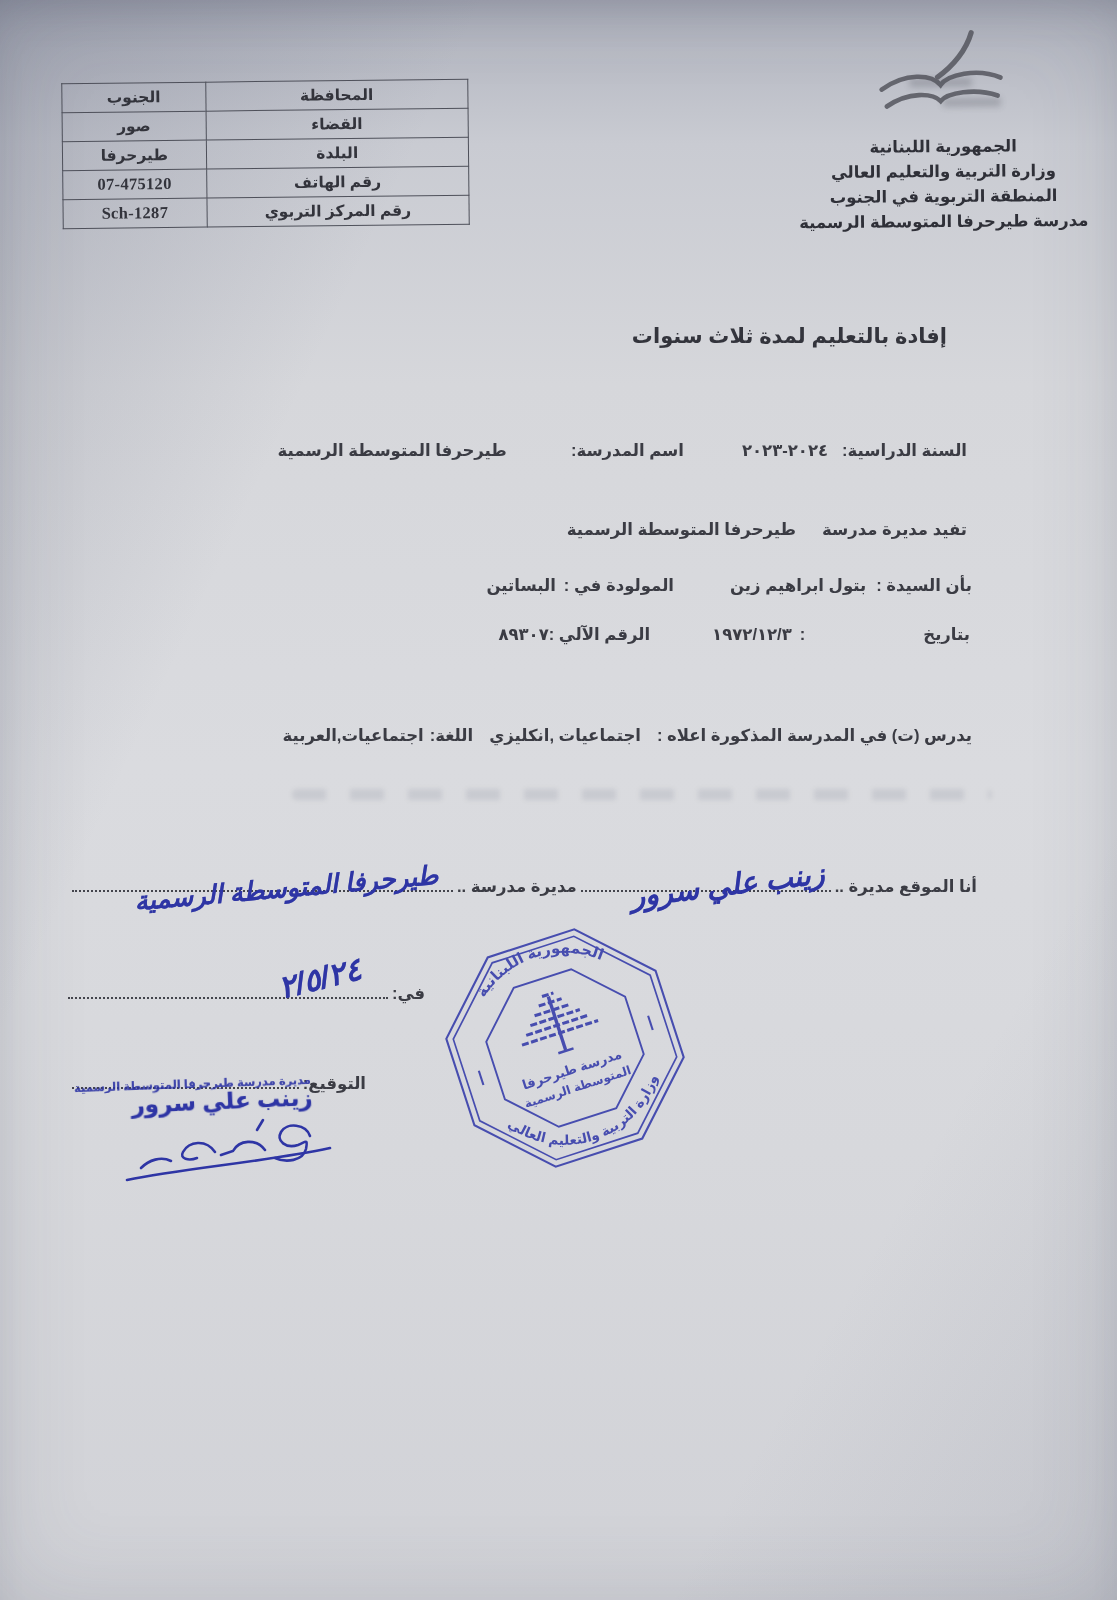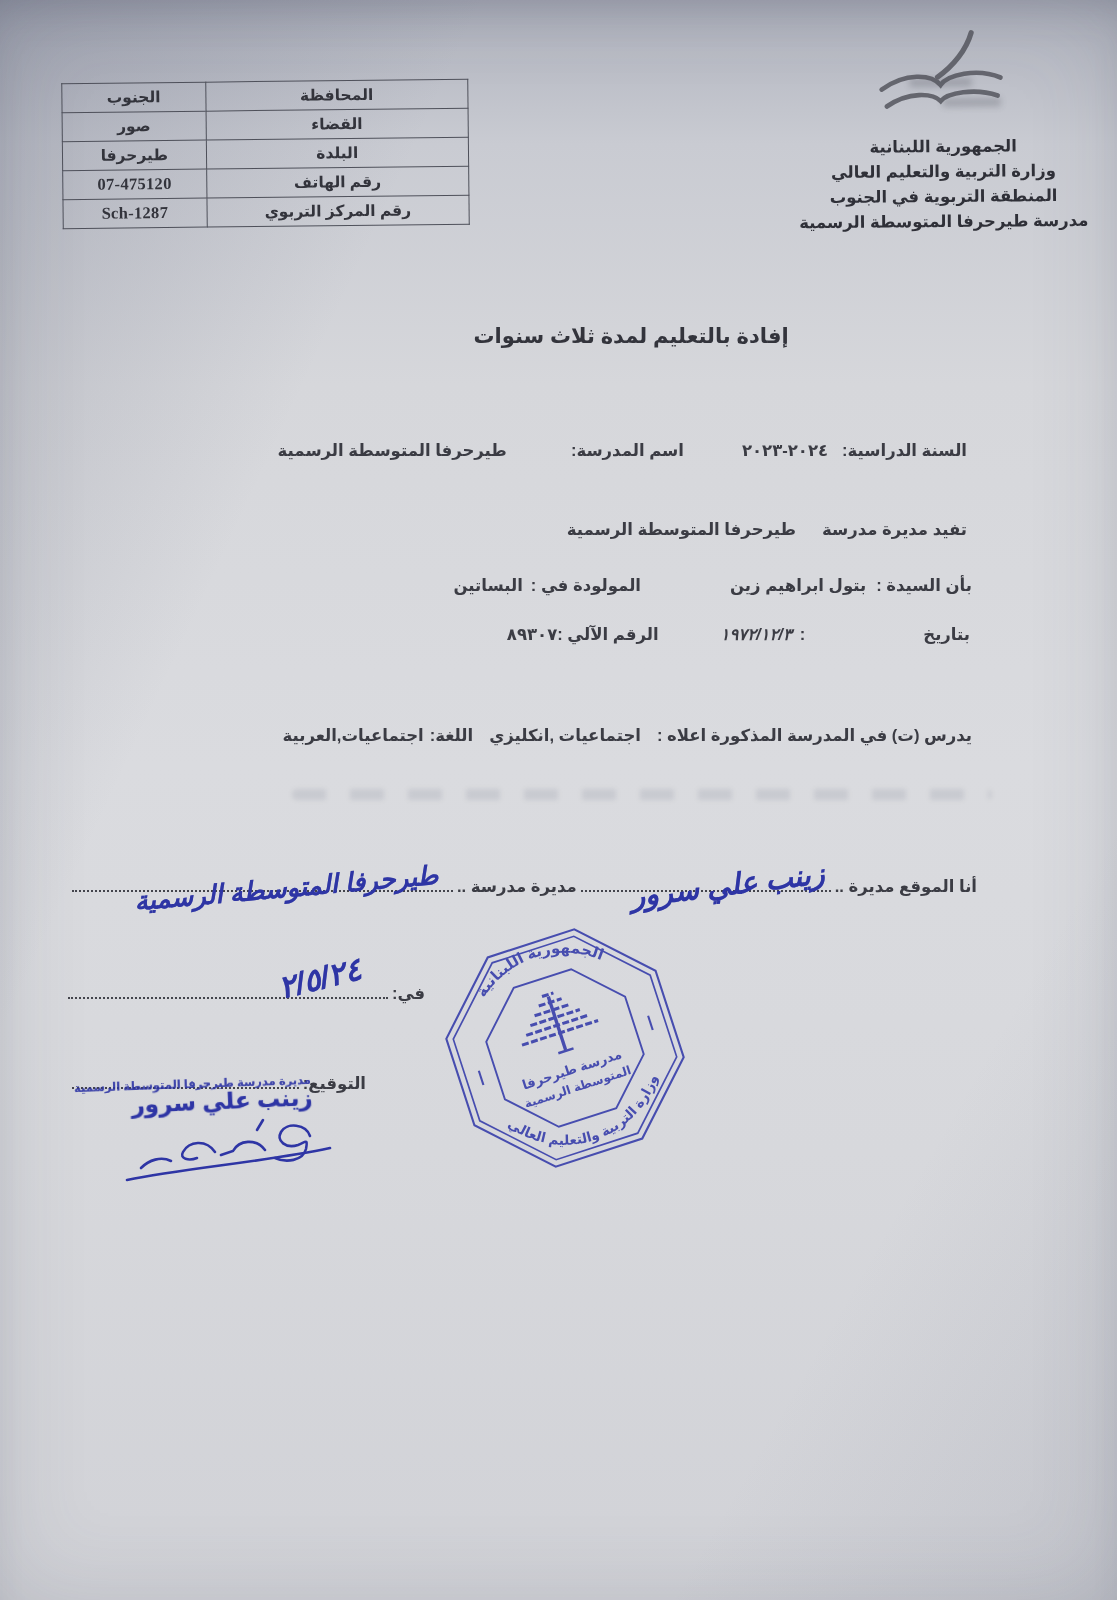--- a/index.html
+++ b/index.html
@@ -27,21 +27,21 @@
   .header{position:absolute;top:28px;right:6px;width:336px;text-align:center;color:#2f3038;transform:rotate(-.5deg);}
   .logo{display:block;margin:0 auto -6px auto;}
   .header-line{font-weight:bold;font-size:16.5px;line-height:25px;white-space:nowrap;}
   
   .info-table{position:absolute;top:81px;left:62px;width:407px;border-collapse:collapse;
     transform:rotate(-.6deg);color:#33343c;}
   .info-table td{border:1.8px solid #4e505a;height:29px;text-align:center;vertical-align:middle;
     font-weight:bold;font-size:15.5px;padding:0 6px;white-space:nowrap;}
   .info-table td.val-latin{font-family:var(--serif);font-size:16.5px;letter-spacing:.3px;}
   
-  .doc-title{position:absolute;top:324px;left:281px;width:700px;text-align:center;
+  .doc-title{position:absolute;top:324px;left:247px;width:700px;text-align:right;
     font-weight:bold;font-size:21px;color:#33343c;letter-spacing:.2px;}
   
   .line{position:absolute;direction:rtl;display:flex;align-items:baseline;white-space:nowrap;
     font-weight:bold;font-size:16.5px;color:var(--ink);}
   .num-ltr{direction:ltr;unicode-bidi:bidi-override;display:inline-block;}
   
   .ghost{position:absolute;top:789px;left:292px;width:700px;height:11px;border-radius:5px;
     background:repeating-linear-gradient(90deg, rgba(110,115,135,.20) 0 34px, rgba(110,115,135,0) 34px 58px);
     filter:blur(2.5px);opacity:.8;}
   
@@ -119,28 +119,28 @@
 </div>
 
 <div class="line" style="top:520px;right:150px;">
   <span>تفيد مديرة مدرسة</span>
   <span style="margin-right:26px;">طيرحرفا المتوسطة الرسمية</span>
 </div>
 
 <div class="line" style="top:576px;right:145px;">
   <span>بأن السيدة :</span>
   <span style="margin-right:10px;">بتول ابراهيم زين</span>
-  <span style="margin-right:89px;">المولودة في :</span>
+  <span style="margin-right:56px;">المولودة في :</span>
   <span style="margin-right:8px;">البساتين</span>
 </div>
 
 <div class="line" style="top:625px;right:147px;">
   <span>بتاريخ</span>
   <span style="margin-right:118px;">:</span>
-  <span class="num-ltr" style="margin-right:8px;font-style:italic;">١٩٧٢/١٢/٣</span>
+  <span class="num-ltr" style="margin-right:8px;">١٩٧٢/١٢/٣</span>
   <span style="margin-right:62px;">الرقم الآلي :</span>
   <span class="num-ltr" style="margin-right:0;">٨٩٣٠٧</span>
 </div>
 
 <div class="line" style="top:726px;right:145px;">
   <span>يدرس (ت) في المدرسة المذكورة اعلاه :</span>
   <span style="margin-right:16px;">اجتماعيات ,انكليزي</span>
   <span style="margin-right:16px;">اللغة:</span>
   <span style="margin-right:6px;">اجتماعيات,العربية</span>
 </div>

